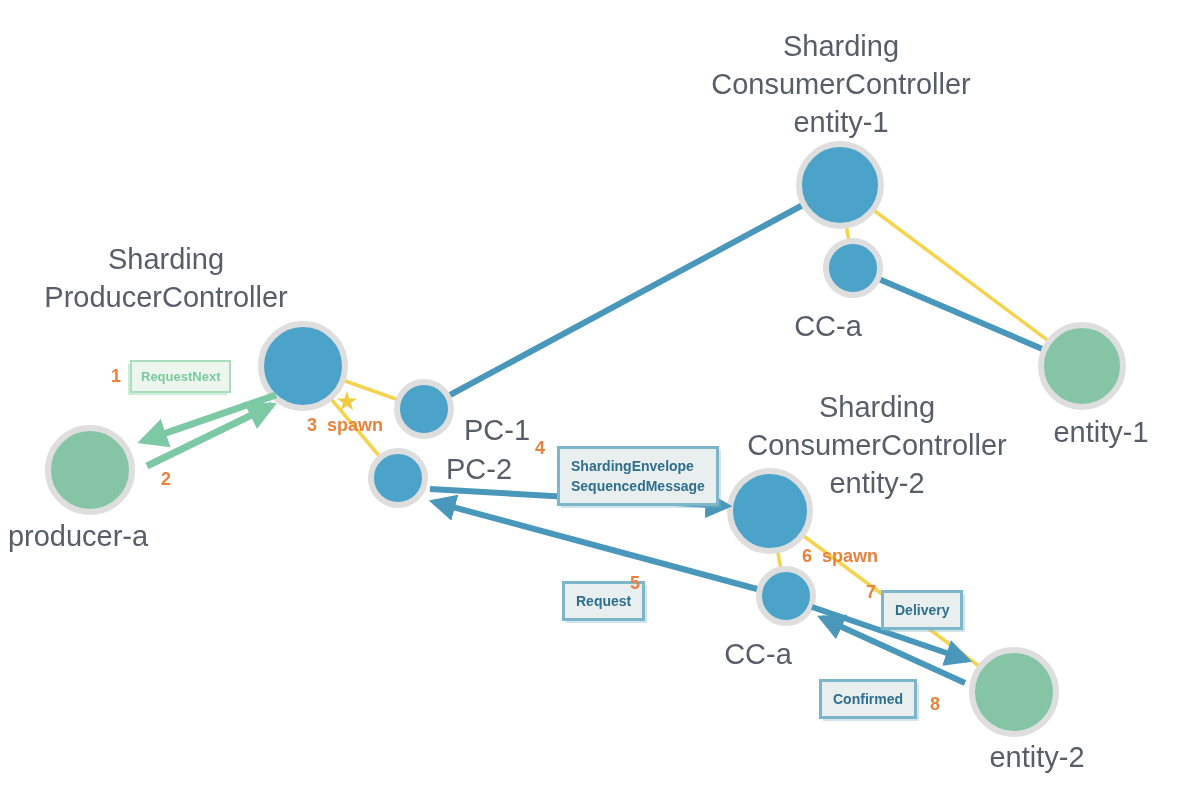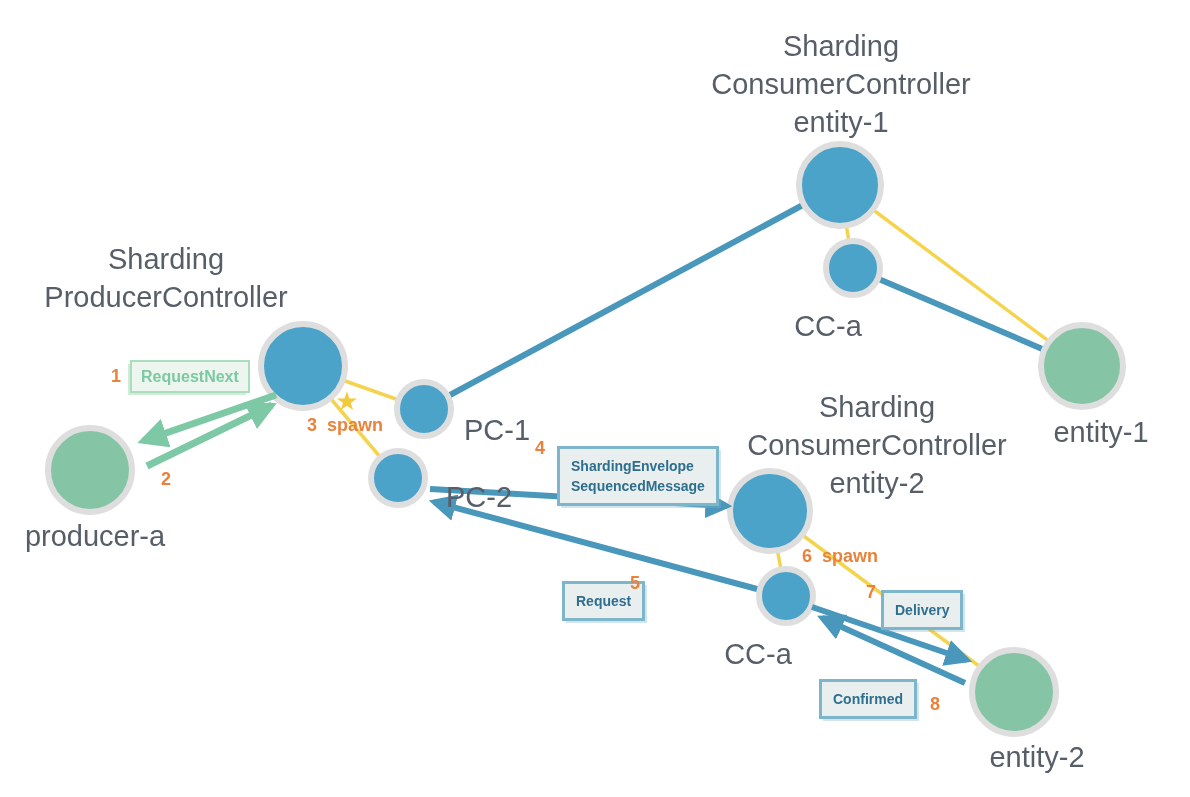--- a/index.html
+++ b/index.html
@@ -63,21 +63,21 @@
     line-height: 1;
   }
 
   
   .gbox {
     position: absolute;
     background: var(--green-box-bg);
     border: 2px solid var(--green-box-border);
     color: var(--green-box-text);
     font-weight: bold;
-    font-size: 16px;
+    font-size: 13px;
     line-height: 19px;
     padding: 5px 9px;
     white-space: nowrap;
     box-shadow: -3px 3px 0 -1px rgba(168, 220, 186, 0.55);
   }
   .bbox {
     position: absolute;
     background: var(--blue-box-bg);
     border: 3px solid var(--blue-box-border);
     color: var(--blue-box-text);
@@ -143,23 +143,23 @@
   <div class="title" style="left:166px; top:240px;">
     <div>Sharding</div>
     <div>ProducerController</div>
   </div>
   <div class="title" style="left:877px; top:388px;">
     <div>Sharding</div>
     <div>ConsumerController</div>
     <div>entity-2</div>
   </div>
 
-  <div class="nlabel" style="left:95px;  top:520px;">producer-a</div>
+  <div class="nlabel" style="left:78px;  top:520px;">producer-a</div>
   <div class="nlabel" style="left:497px; top:414px;">PC-1</div>
-  <div class="nlabel" style="left:479px; top:453px;margin-top:28px;">PC-2</div>
+  <div class="nlabel" style="left:479px; top:453px;">PC-2</div>
   <div class="nlabel" style="left:828px; top:310px;">CC-a</div>
   <div class="nlabel" style="left:1101px;top:416px;">entity-1</div>
   <div class="nlabel" style="left:758px; top:638px;">CC-a</div>
   <div class="nlabel" style="left:1037px;top:741px;">entity-2</div>
 
   <span class="num" style="left:111px; top:366px;">1</span>
   <div class="gbox" style="left:130px; top:360px;">RequestNext</div>
 
   <span class="num" style="left:161px; top:469px;">2</span>
 

